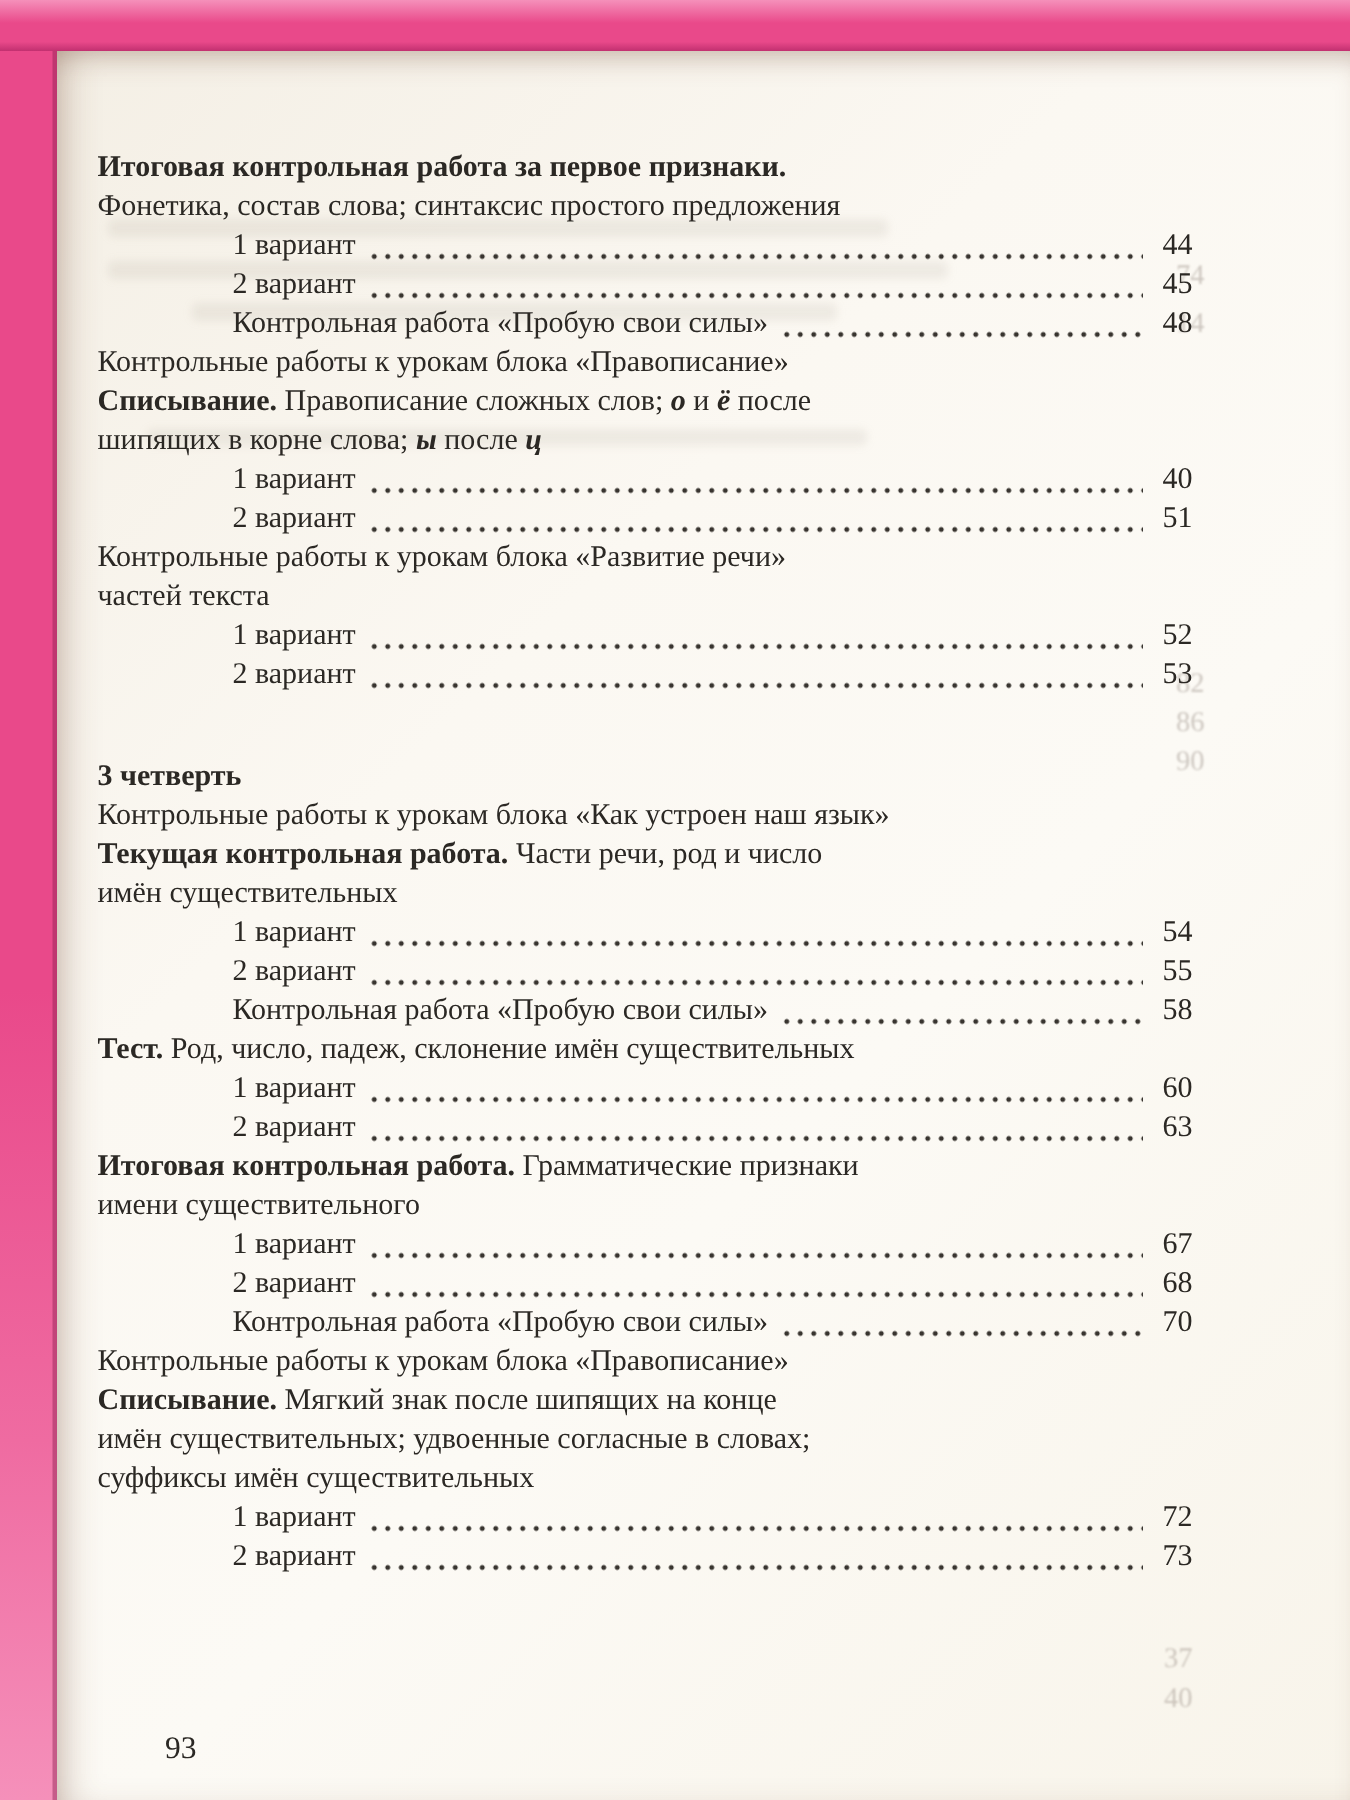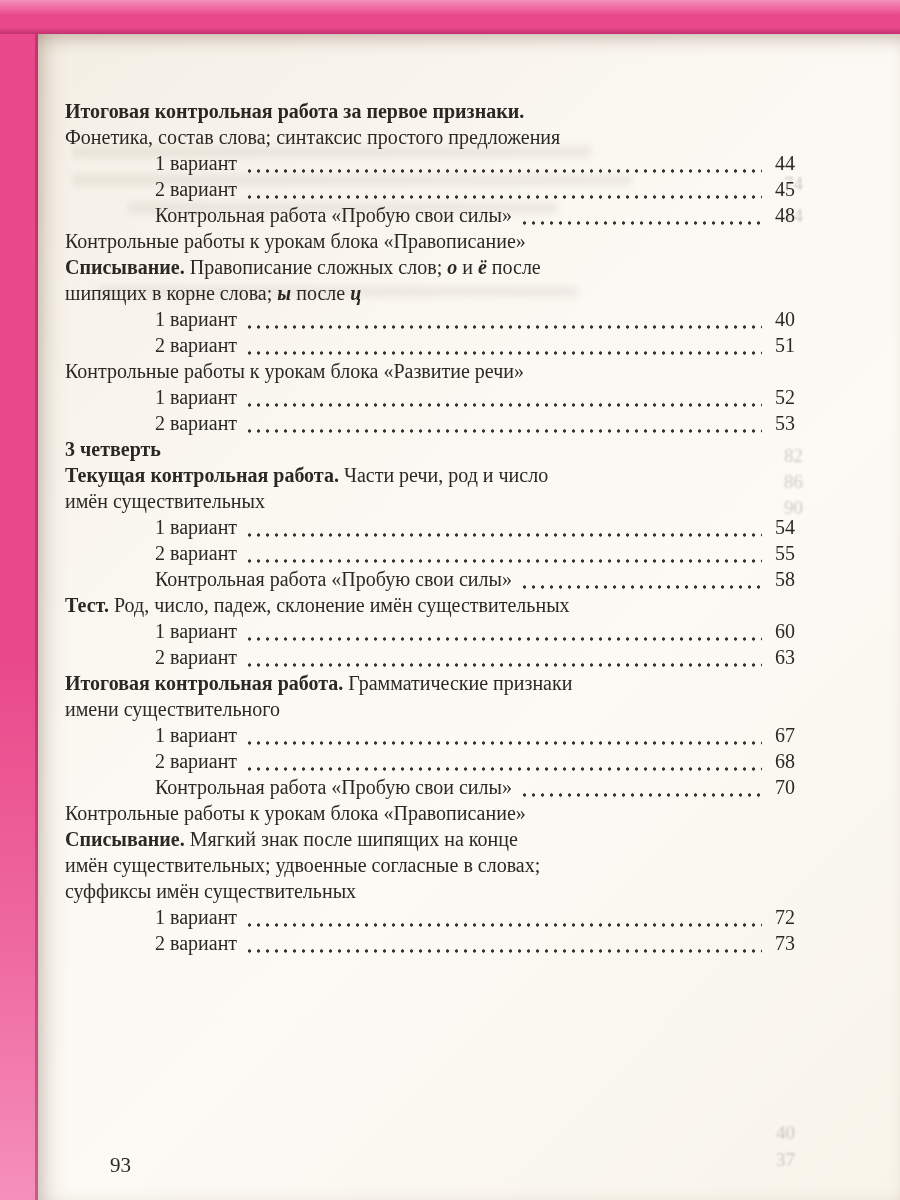--- a/index.html
+++ b/index.html
@@ -47,21 +47,21 @@
   .line .b{font-weight:bold;}
   .line .i{font-style:italic;}
   .entry{display:flex;align-items:baseline;padding-left:90px;white-space:nowrap;}
   .entry .lbl{flex:0 0 auto;}
   .entry .leader{
     flex:1 1 auto;height:20px;margin:0 7px 0 8px;align-self:flex-end;
     background-image:radial-gradient(circle,#38342f 1.4px,transparent 1.9px);
     background-size:9px 20px;background-position:0 5px;background-repeat:repeat-x;
   }
   .entry .pg{flex:0 0 auto;min-width:26px;text-align:right;}
-  .gap{}
+  .gap{margin-top:42px;}
 
   .page-number{
     position:absolute;left:72px;bottom:22px;
     font-size:21px;color:var(--ink,#2b2824);
   }
 </style>
 </head>
 <body>
 
 <div class="scan">
@@ -73,21 +73,21 @@
     <div class="bleed">
       <div class="smudge" style="left:34px;top:112px;width:520px;height:12px;"></div>
       <div class="smudge" style="left:34px;top:140px;width:560px;height:12px;"></div>
       <div class="smudge" style="left:90px;top:168px;width:430px;height:12px;"></div>
       <div class="smudge" style="left:60px;top:252px;width:480px;height:11px;"></div>
     <span class="ghost" style="left: 746px; top: 140px; text-align: right;">74</span>
         <span class="ghost" style="left: 746px; top: 172px;">14</span>
         <span class="ghost" style="left: 746px; top: 412px;">82</span>
         <span class="ghost" style="left: 746px; top: 438px;">86</span>
         <span class="ghost" style="left: 746px; top: 464px;">90</span>
-        <span class="ghost" style="left: 738px; top: 1116px;">37</span>
+        <span class="ghost" style="left: 738px; top: 1062px;">37</span>
         <span class="ghost" style="left: 738px; top: 1089px;">40</span>
       </div>
 
     <div class="content">
         <div class="line"><span class="b">Итоговая контрольная работа за первое признаки.</span></div>
         <div class="line"><span>Фонетика, состав слова; синтаксис простого предложения</span></div>
         <div class="line entry">
           <span class="lbl">1 вариант</span>
           <span class="leader"></span>
           <span class="pg">44</span>
@@ -109,31 +109,33 @@
           <span class="lbl">1 вариант</span>
           <span class="leader"></span>
           <span class="pg">40</span>
         </div>
         <div class="line entry">
           <span class="lbl">2 вариант</span>
           <span class="leader"></span>
           <span class="pg">51</span>
         </div>
         <div class="line"><span>Контрольные работы к урокам блока «Развитие речи»</span></div>
+        <div class="line"><span>частей текста</span></div>
         <div class="line entry">
           <span class="lbl">1 вариант</span>
           <span class="leader"></span>
           <span class="pg">52</span>
         </div>
         <div class="line entry">
           <span class="lbl">2 вариант</span>
           <span class="leader"></span>
           <span class="pg">53</span>
         </div>
         <div class="line gap"><span class="b">3 четверть</span></div>
+        <div class="line"><span>Контрольные работы к урокам блока «Как устроен наш язык»</span></div>
         <div class="line"><span class="b">Текущая контрольная работа.</span><span> Части речи, род и число</span></div>
         <div class="line"><span>имён существительных</span></div>
         <div class="line entry">
           <span class="lbl">1 вариант</span>
           <span class="leader"></span>
           <span class="pg">54</span>
         </div>
         <div class="line entry">
           <span class="lbl">2 вариант</span>
           <span class="leader"></span>

